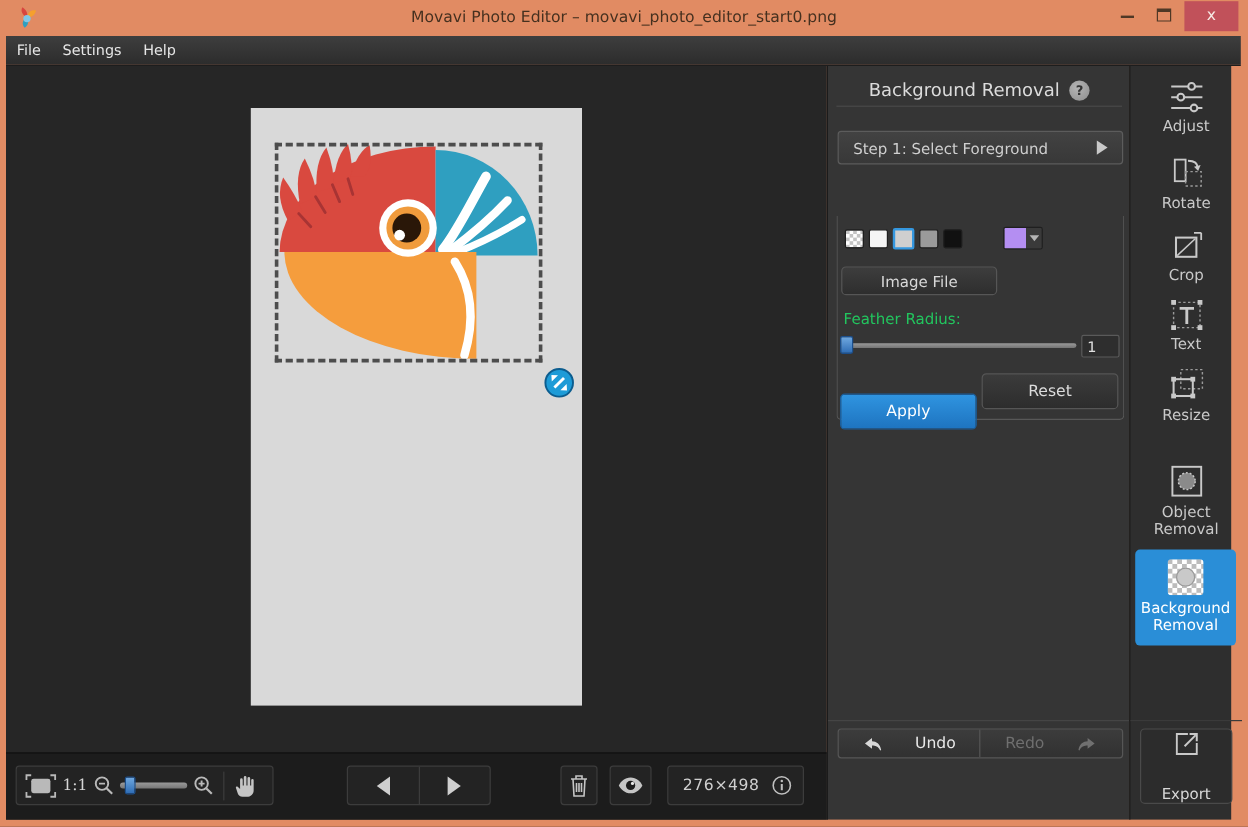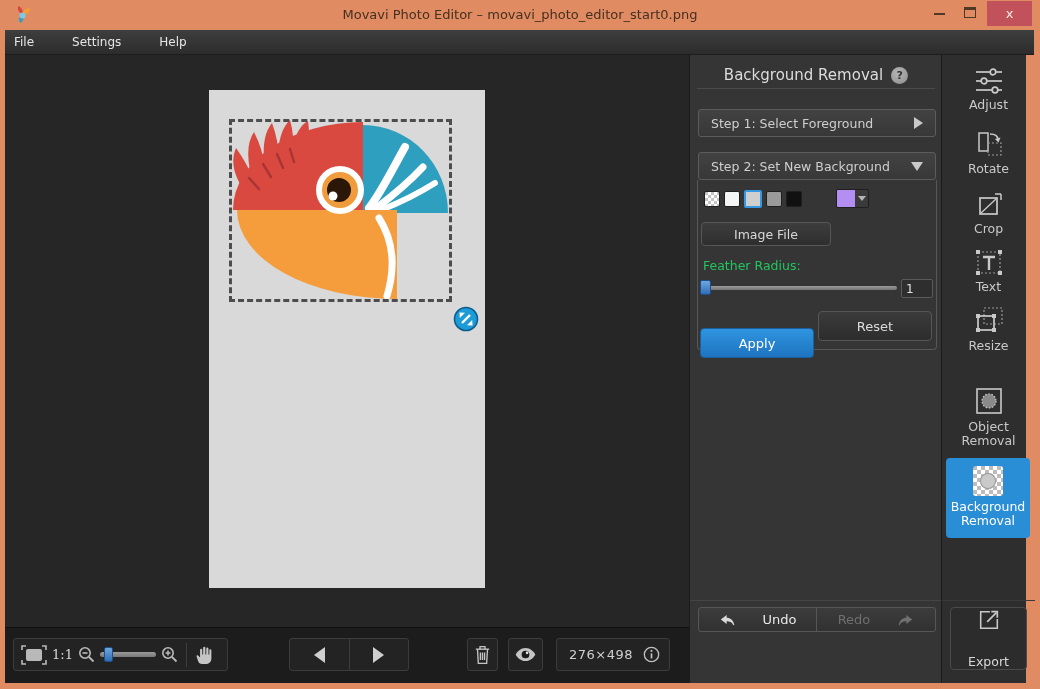--- a/index.html
+++ b/index.html
@@ -13,21 +13,21 @@
   .title-text { left:0; top:0; width:1040px; height:28px; display:flex; align-items:center; justify-content:center;
                 font-size:13px; color:#45301f; }
   .win-min { left:934px; top:13px; width:11px; height:2px; background:#4f3826; }
   .win-max { left:964px; top:7px; width:12px; height:11px; border:1px solid #4f3826; border-top:3px solid #4f3826; }
   .win-close { left:987px; top:1px; width:45px; height:25px; background:#c1515a; display:flex; align-items:center; justify-content:center;
                color:#f7ece6; font-size:13px; }
 
   
   .menubar { left:5px; top:30px; width:1029px; height:25px; background:linear-gradient(#3e3e3e,#2c2c2c);
              border-bottom:1px solid #1d1d1d; display:flex; align-items:center; color:#e6e6e6; font-size:12px; }
-  .menu-item { padding:0 19px; height:100%; display:flex; align-items:center;text-align:right; }
+  .menu-item { padding:0 9px; height:100%; display:flex; align-items:center;text-align:right; }
   .menu-item:first-child { padding-left:9px; }
 
   
   .canvas-area { left:5px; top:55px; width:684px; height:628px; background:#262626; }
   .photo { left:209px; top:90px; width:276px; height:498px; background:#d9d9d9; }
   .selection { left:229px; top:119px; width:223px; height:183px; border:3px dashed #4d4d4d; }
   .sel-handle { left:453px; top:306px; width:26px; height:26px; }
 
   
   .bottombar { left:5px; top:627px; width:684px; height:56px; background:#1c1c1c; border-top:1px solid #101010;padding-left:44px; }
@@ -255,24 +255,20 @@
     <span>Background Removal</span>
     <span class="help-badge">?</span>
   </div>
   <div class="abs panel-sep"></div>
 
   <div class="abs step-btn step1">
     <span>Step 1: Select Foreground</span>
     <span class="arr-right"></span>
   </div>
 
-  <div class="abs step-btn step2">
-    <span>Step 2: Set New Background</span>
-    <span class="arr-down"></span>
-  </div>
 
   <div class="abs step2-group">
     <div class="abs swatch-row">
       <div class="swatch sw-checker"></div>
       <div class="swatch sw-white"></div>
       <div class="swatch sw-selected"></div>
       <div class="swatch sw-gray"></div>
       <div class="swatch sw-black"></div>
       <div class="custom-combo">
         <div class="custom-swatch" style="background: rgb(180, 142, 242);"></div>

